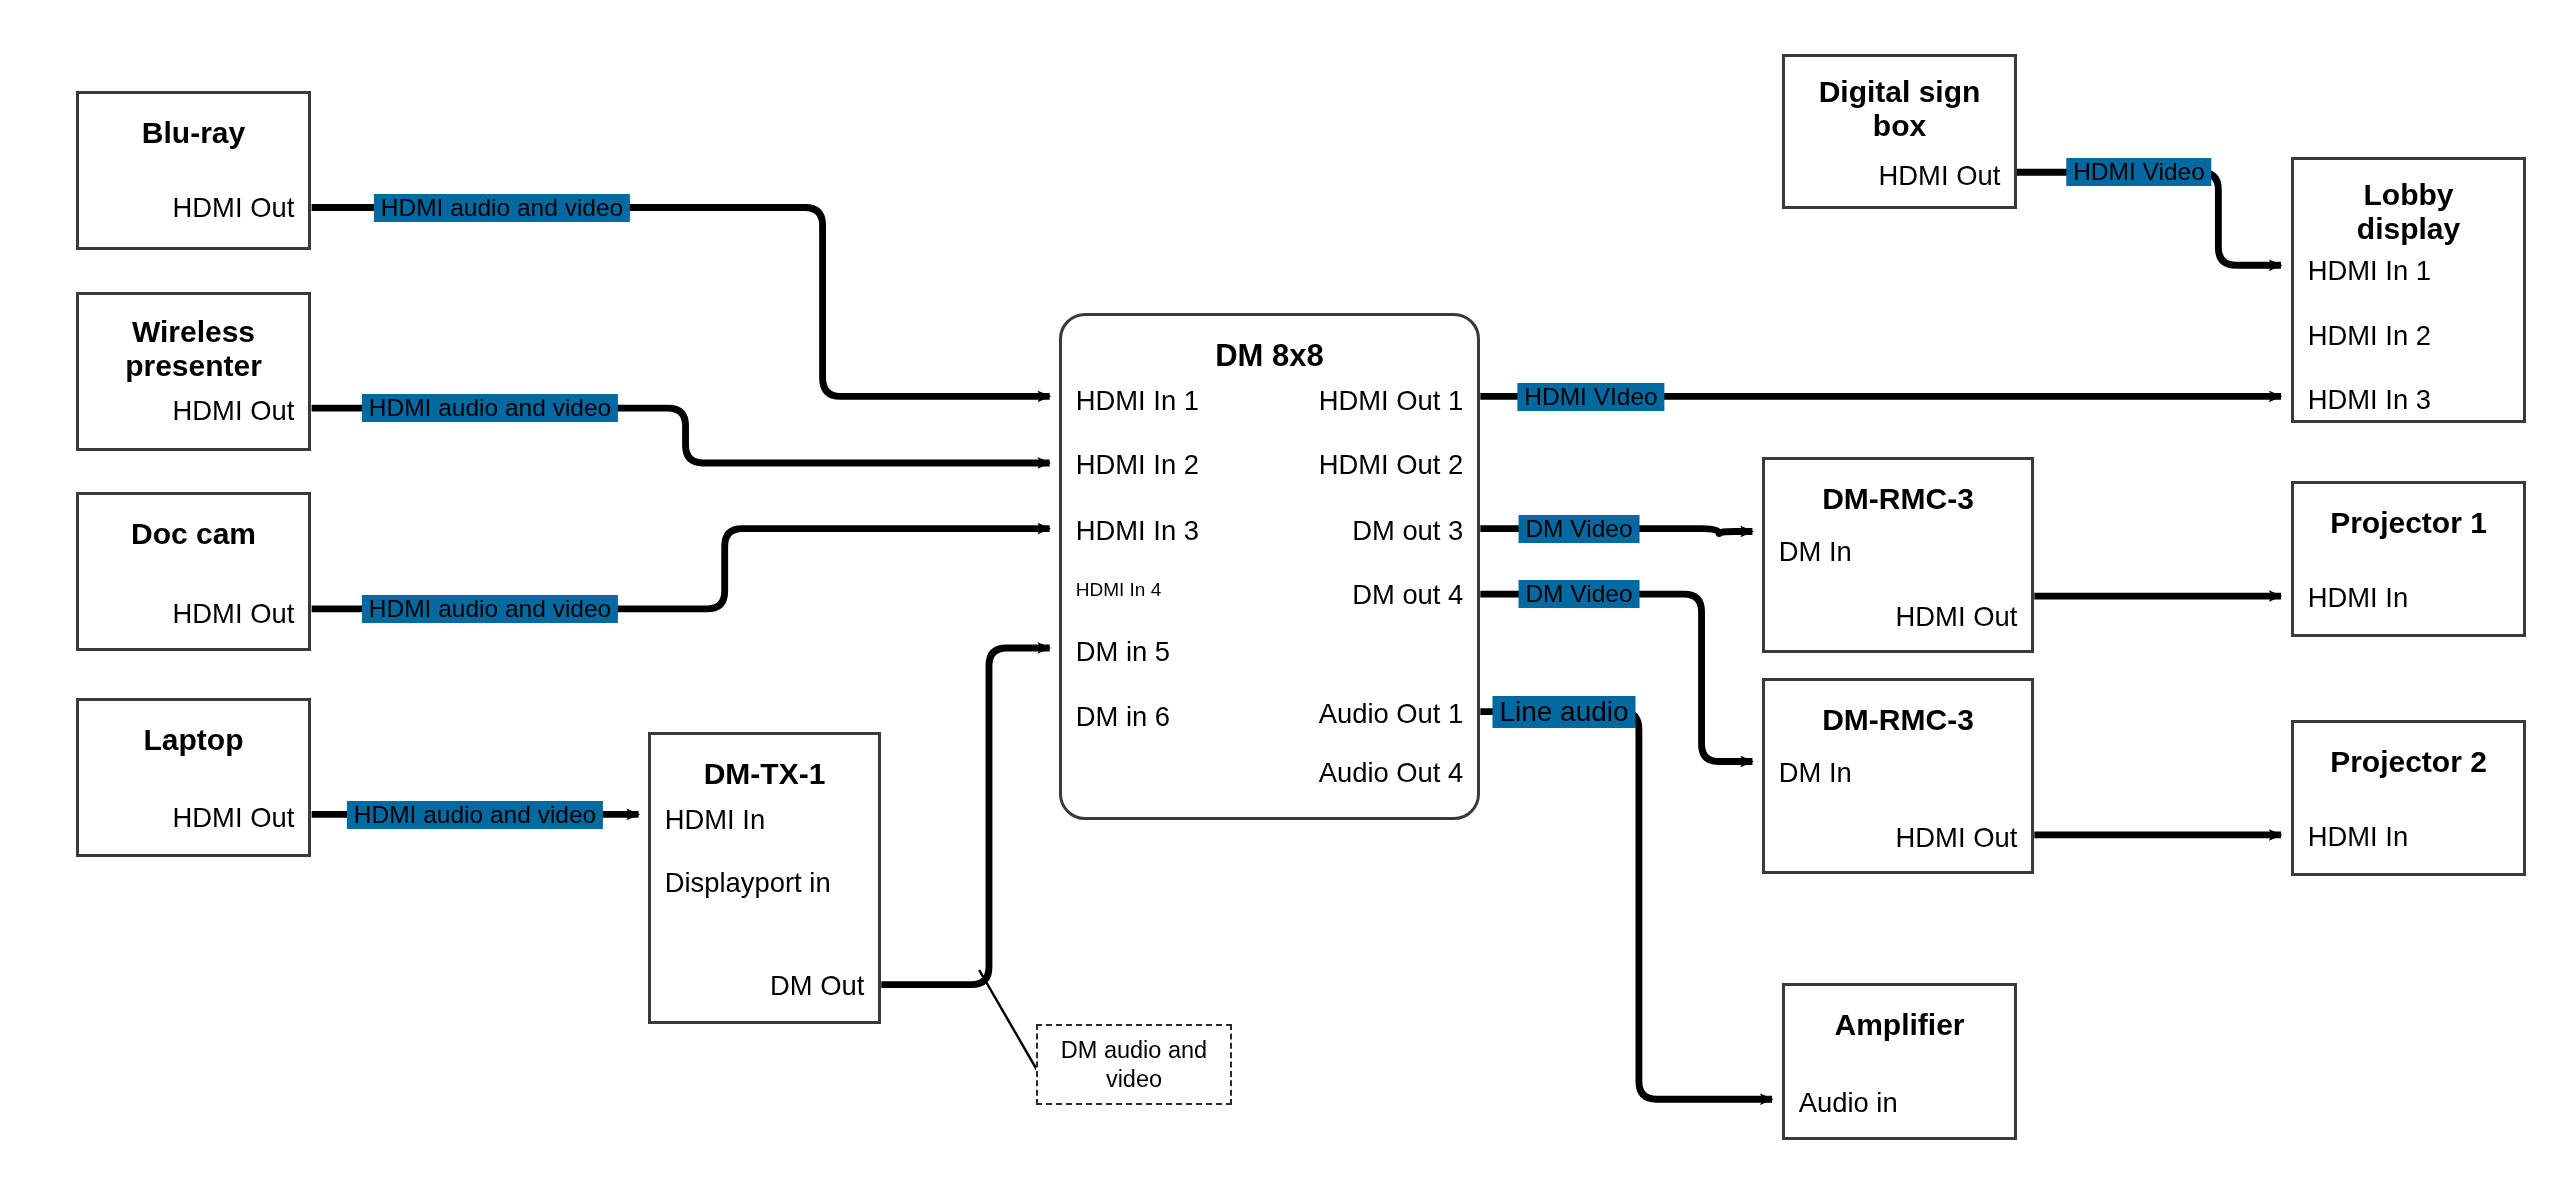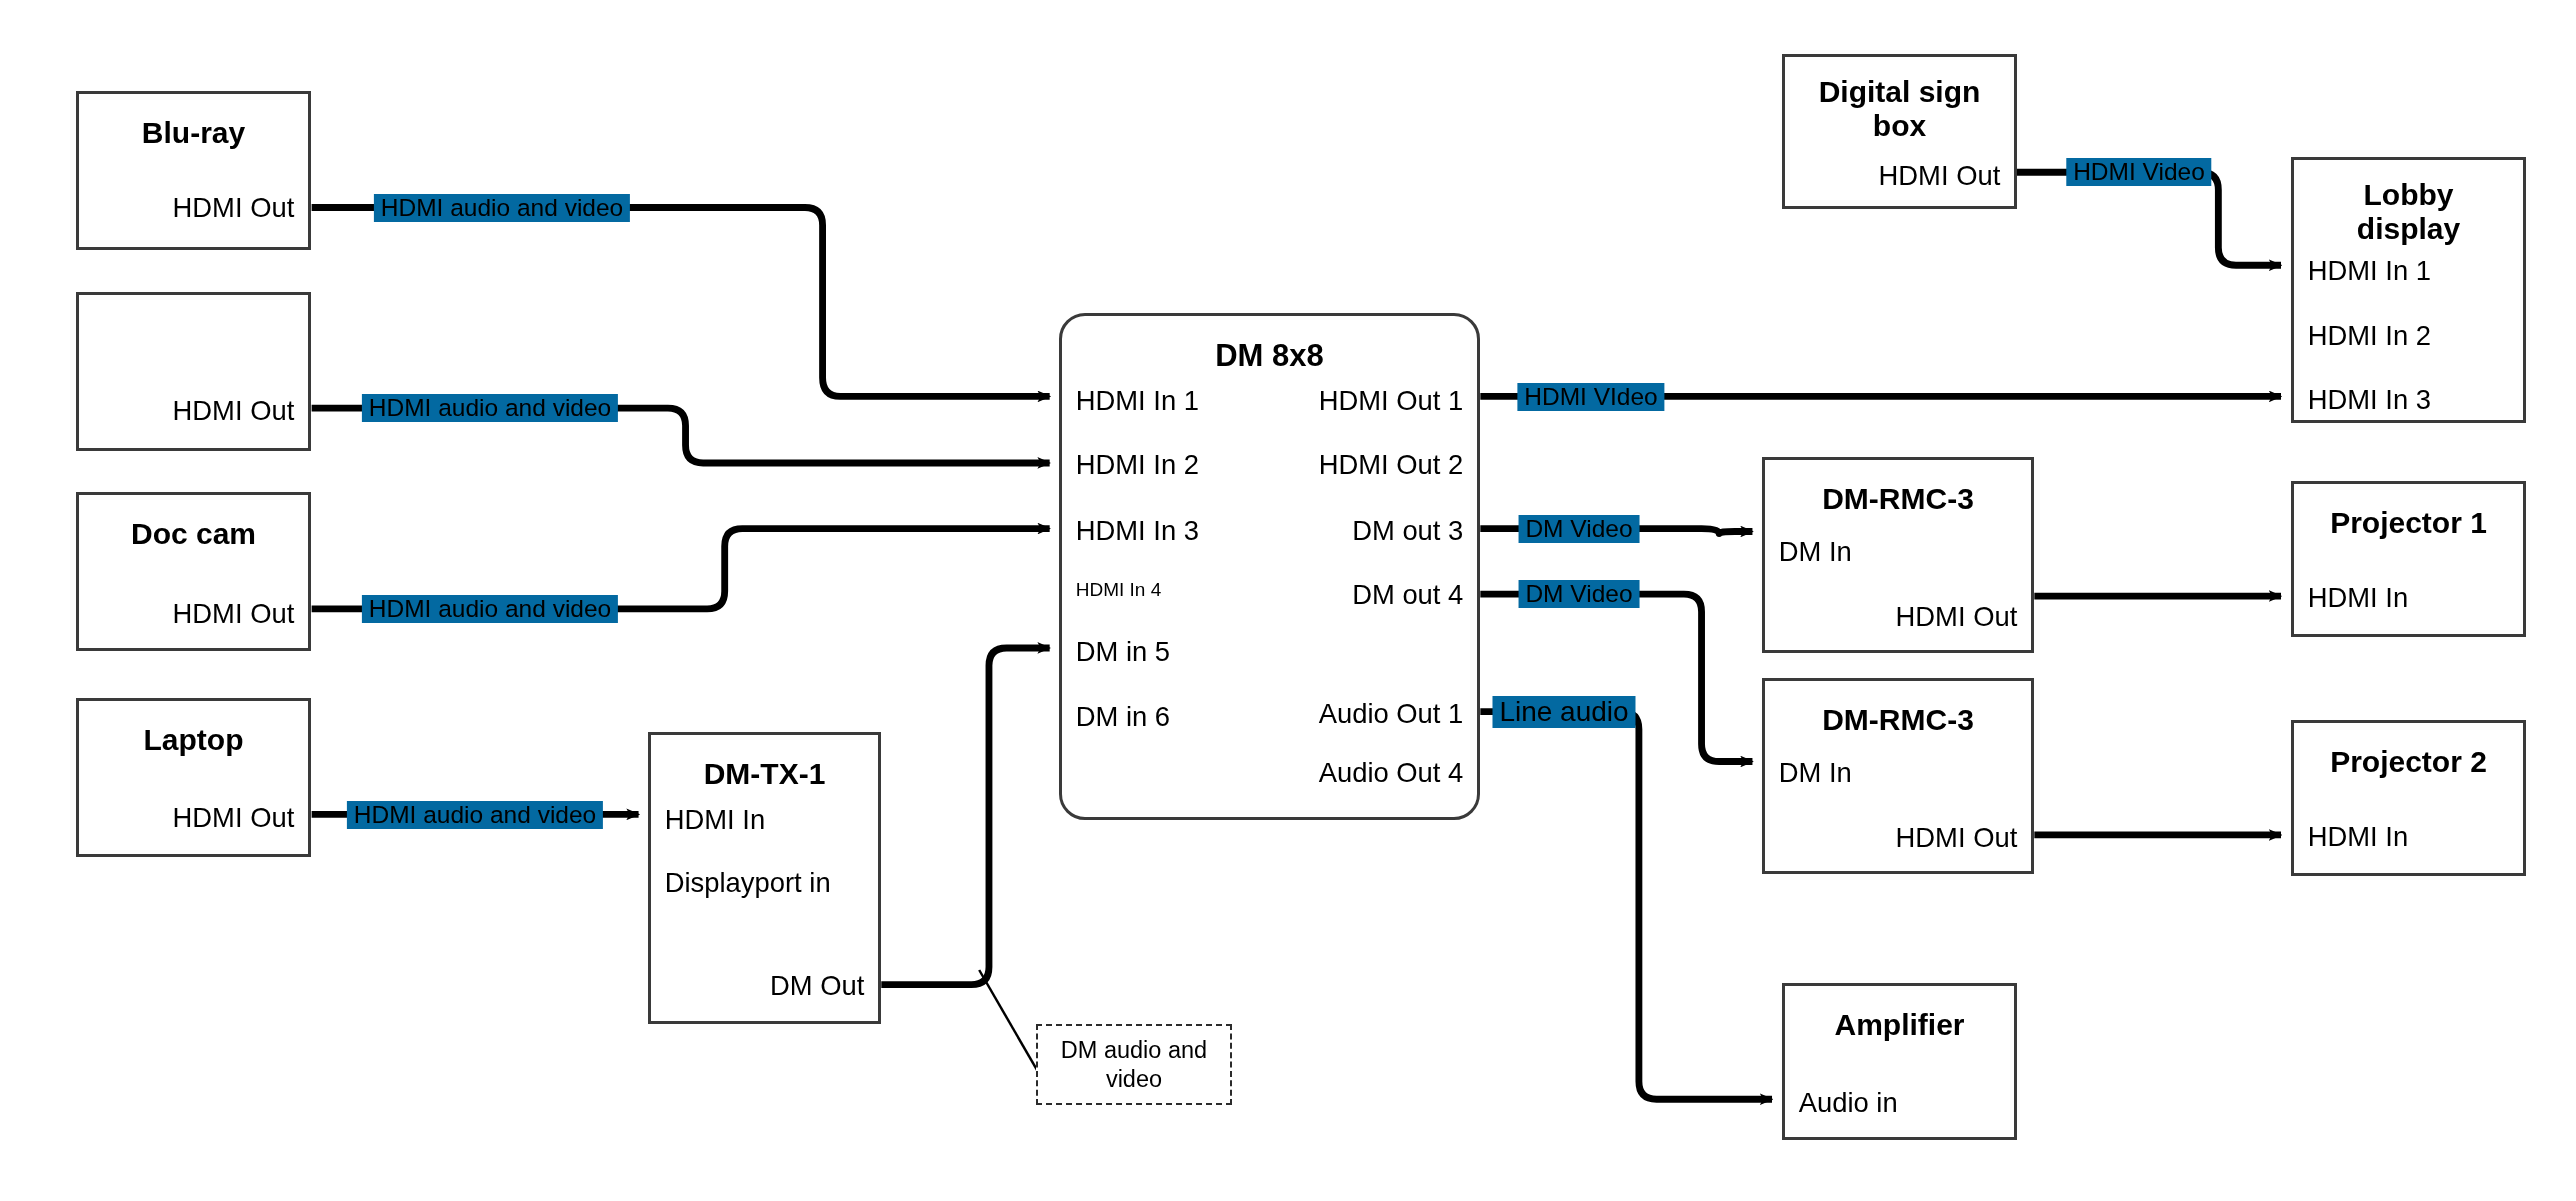--- a/index.html
+++ b/index.html
@@ -54,20 +54,22 @@
 
     <path d="M1000,991 L1063,1100" fill="none" stroke="#000" stroke-width="2.5"></path>
   </svg>
 
   <div class="node" style="left:76px;top:91px;width:235px;height:159px;">
     <div class="title" style="top:21.5px;font-size:30px;">Blu-ray</div>
     <div class="port r" style="top:98px;font-size:27.4px;">HDMI Out</div>
   </div>
 
   <div class="node" style="left:76px;top:292px;width:235px;height:159px;">
+    <div class="title" style="top:19.6px;font-size:30px;white-space:pre-line;">Wireless
+presenter</div>
     <div class="port r" style="top:100px;font-size:27.4px;">HDMI Out</div>
   </div>
 
   <div class="node" style="left:76px;top:492px;width:235px;height:159px;">
     <div class="title" style="top:21.5px;font-size:30px;">Doc cam</div>
     <div class="port r" style="top:103px;font-size:27.4px;">HDMI Out</div>
   </div>
 
   <div class="node" style="left:76px;top:698px;width:235px;height:159px;">
     <div class="title" style="top:21.5px;font-size:30px;">Laptop</div>

